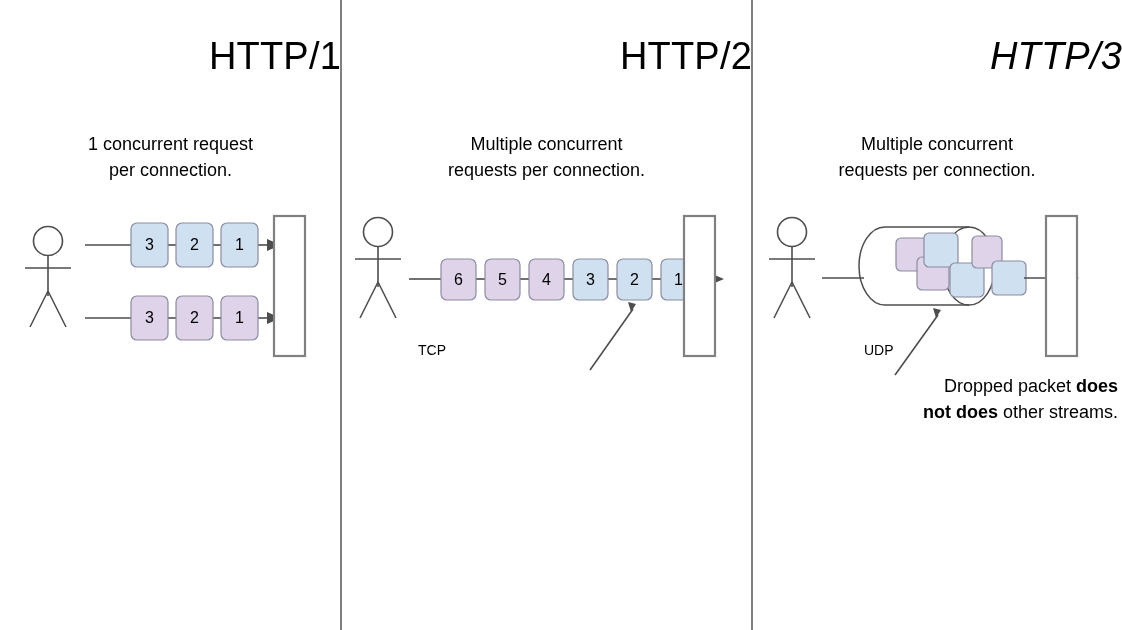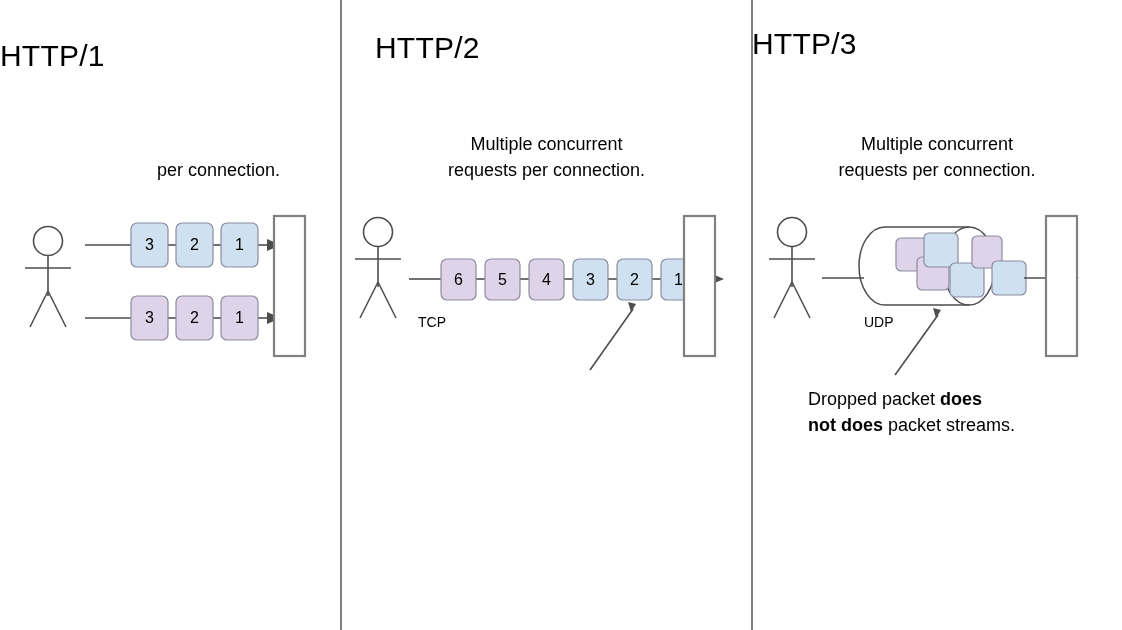--- a/index.html
+++ b/index.html
@@ -36,22 +36,22 @@
     width: 2px;
     height: 630px;
     background: #808080;
   }
   #divider-1 { left: 340px; }
   #divider-2 { left: 751px; }
 
   .panel-title {
     position: absolute;
     width: 100%;
-    text-align: left;
-    font-size: 30px;
+    text-align: right;
+    font-size: 38px;
     line-height: 40px;
     font-weight: 400;
     letter-spacing: 0.2px;
     white-space: nowrap;
   }
   .panel-subtitle {
     position: absolute;
     width: 100%;
     text-align: center;
     font-size: 18px;
@@ -63,39 +63,41 @@
     font-size: 18px;
     line-height: 26px;
     font-weight: 400;
   }
   .caption b { font-weight: 700; }
 
   .proto-label {
     position: absolute;
     font-size: 14px;
     line-height: 18px;
+    margin-top: 28px;
   }
 
   svg { display: block; }
   .pkt-blue   { fill: #cfe0f0; stroke: #8c8ca0; stroke-width: 1.2; }
   .pkt-purple { fill: #ded3e8; stroke: #8c8ca0; stroke-width: 1.2; }
   .pkt-text   { font-family: "Liberation Sans", sans-serif; font-size: 16px; fill: #000; text-anchor: middle; dominant-baseline: middle; }
   .server-box { fill: #ffffff; stroke: #808080; stroke-width: 2.2; }
   .conn-line  { stroke: #4d4d4d; stroke-width: 1.6; fill: none; }
   .cyl        { fill: #ffffff; fill-opacity: 0; stroke: #4d4d4d; stroke-width: 1.5; }
 </style>
 </head>
 <body>
 
 <div class="canvas">
 
   <div class="panel" id="panel-1">
     <div class="panel-title" style="top:36px;">HTTP/1</div>
 
-    <div class="panel-subtitle" style="top:157px;padding-left:48px;">per connection.</div>
+    <div class="panel-subtitle" style="top:131px;">1 concurrent request</div>
+    <div class="panel-subtitle" style="top:157px;">per connection.</div>
 
     <svg width="341" height="630" style="position:absolute;top:0;left:0;">
 
       <g>
         <circle cx="48" cy="241" r="14.5" class="conn-line"></circle>
         <line x1="48" y1="256" x2="48" y2="296" class="conn-line"></line>
         <line x1="25" y1="268" x2="71" y2="268" class="conn-line"></line>
         <line x1="48" y1="291" x2="30" y2="327" class="conn-line"></line>
         <line x1="48" y1="291" x2="66" y2="327" class="conn-line"></line>
       </g>
@@ -126,21 +128,21 @@
         <text x="194.5" y="319" class="pkt-text">2</text>
         <rect x="221" y="296" width="37" height="44" rx="6" class="pkt-purple"></rect>
         <text x="239.5" y="319" class="pkt-text">1</text>
       </g>
 
       <rect x="274" y="216" width="31" height="140" class="server-box"></rect>
     </svg>
   </div>
 
   <div class="panel" id="panel-2">
-    <div class="panel-title" style="top:28px;padding-left:34px;">HTTP/2</div>
+    <div class="panel-title" style="top:36px;">HTTP/2</div>
 
     <div class="panel-subtitle" style="top:131px;">Multiple concurrent</div>
     <div class="panel-subtitle" style="top:157px;">requests per connection.</div>
 
     <div class="proto-label" style="left:77px; top:313px;">TCP</div>
 
 
     <svg width="411" height="630" style="position:absolute;top:0;left:0;">
 
       <g>
@@ -183,30 +185,30 @@
       <g>
         <line x1="249" y1="370" x2="292" y2="309" class="conn-line"></line>
         <polygon points="287,302 295,304 290,312" fill="#4d4d4d"></polygon>
       </g>
 
       <rect x="343" y="216" width="31" height="140" class="server-box"></rect>
     </svg>
   </div>
 
   <div class="panel" id="panel-3">
-    <div class="panel-title" style="top:24px;">HTTP/3</div>
+    <div class="panel-title" style="top:36px;font-style:italic;">HTTP/3</div>
 
     <div class="panel-subtitle" style="top:131px;">Multiple concurrent</div>
     <div class="panel-subtitle" style="top:157px;">requests per connection.</div>
 
     <div class="proto-label" style="left:112px; top:313px;">UDP</div>
 
-    <div class="caption" style="left:56px; top:386px; width:310px;">
+    <div class="caption" style="left:56px; top:373px; width:310px;text-align:right;">
       <span>Dropped packet </span><b>does</b><br>
-      <b>not does</b><span> packet streams.</span>
+      <b>not does</b><span> other streams.</span>
     </div>
 
     <svg width="370" height="630" style="position:absolute;top:0;left:0;">
 
       <g>
         <circle cx="40" cy="232" r="14.5" class="conn-line"></circle>
         <line x1="40" y1="247" x2="40" y2="287" class="conn-line"></line>
         <line x1="17" y1="259" x2="63" y2="259" class="conn-line"></line>
         <line x1="40" y1="282" x2="22" y2="318" class="conn-line"></line>
         <line x1="40" y1="282" x2="58" y2="318" class="conn-line"></line>

